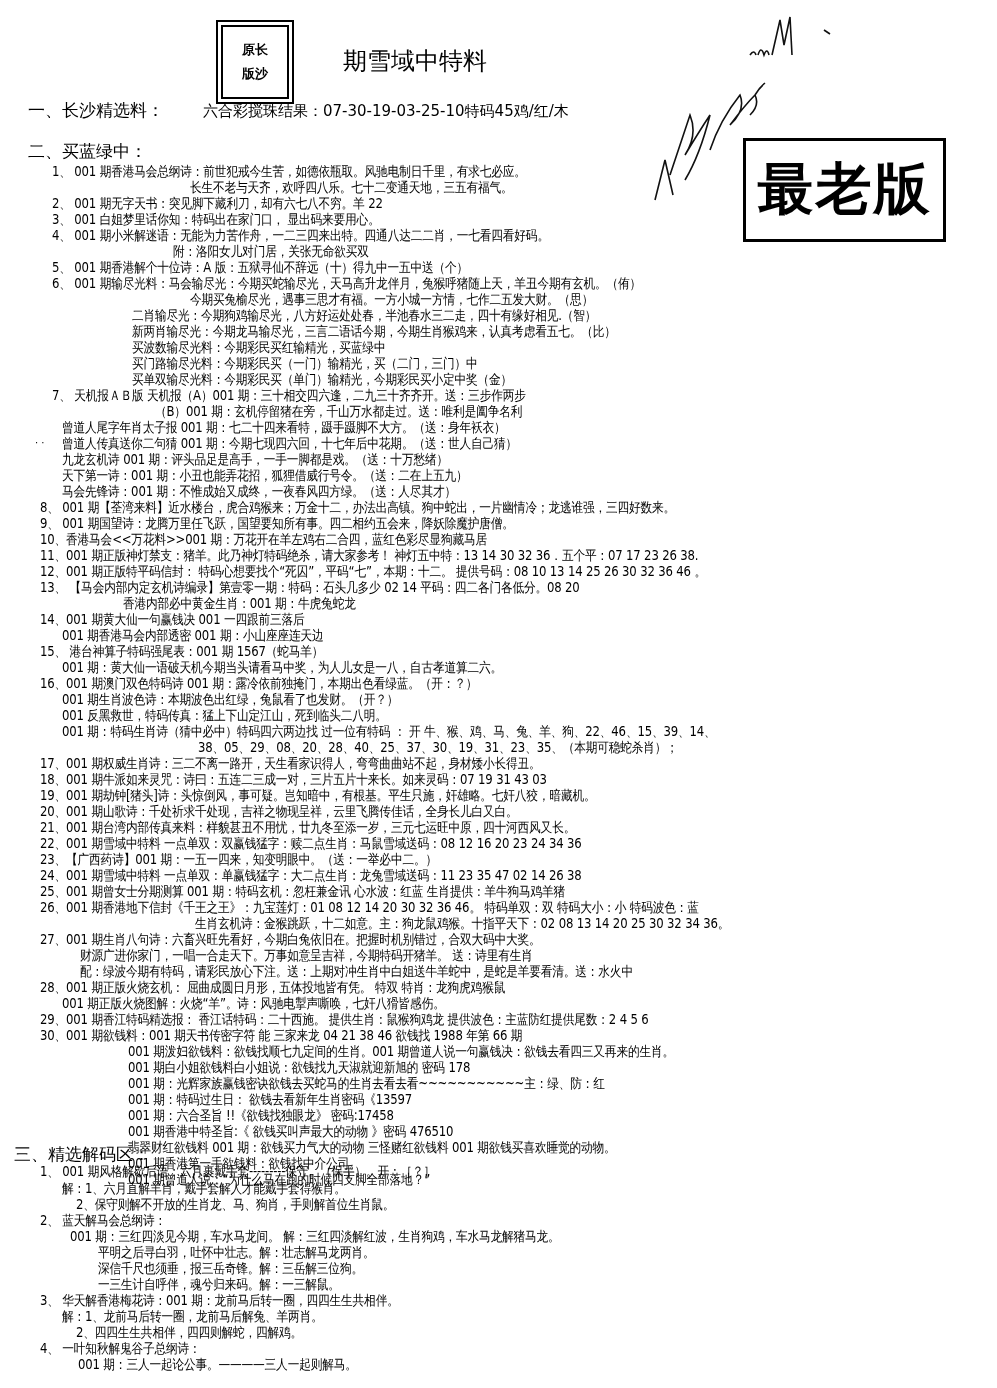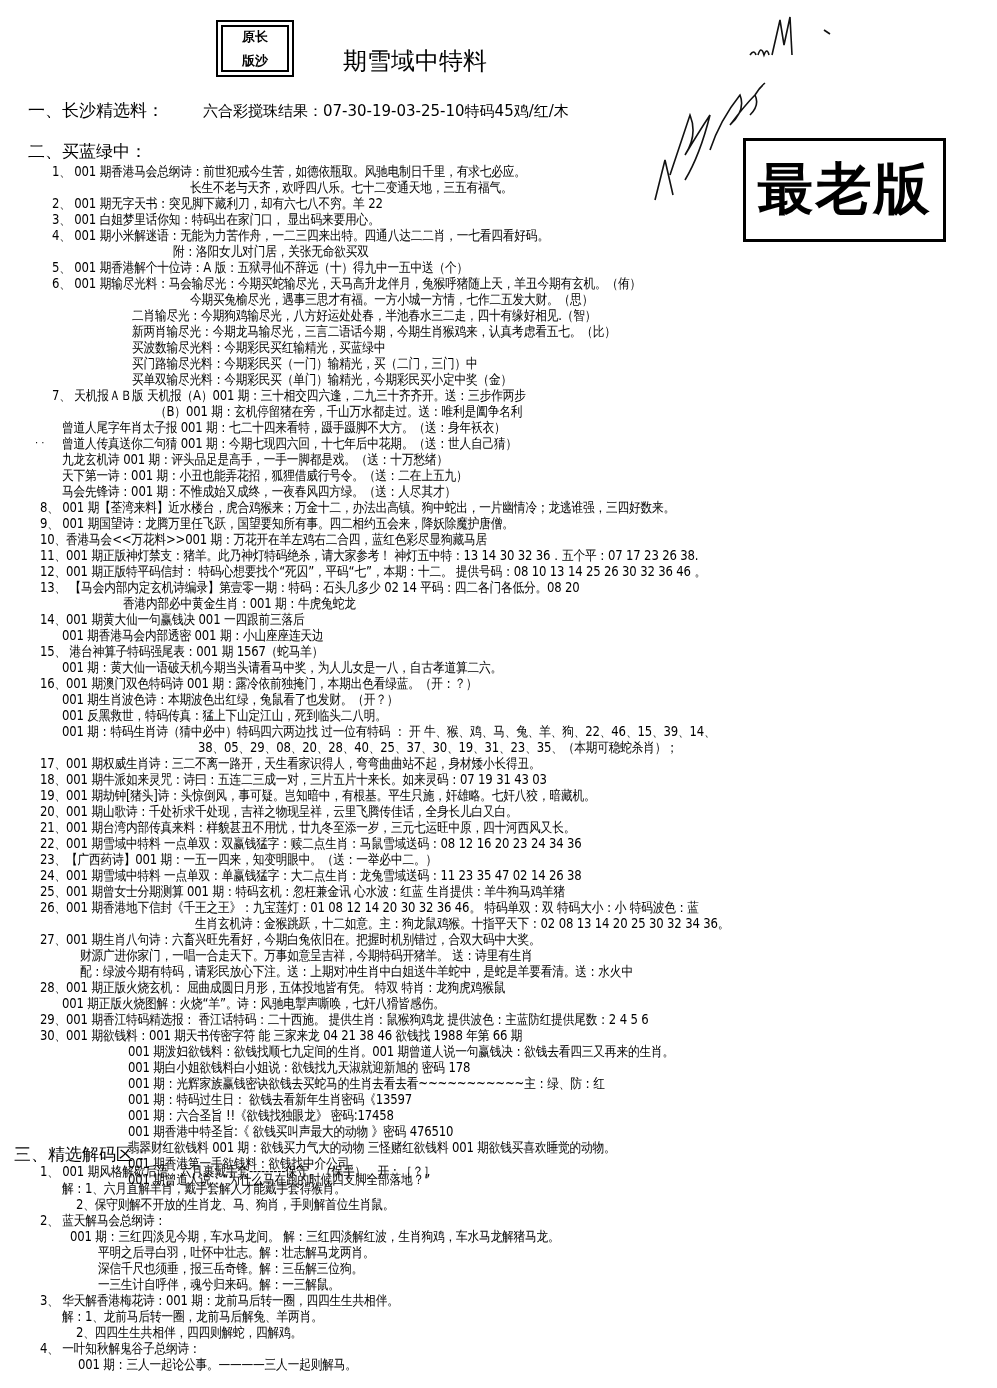--- a/index.html
+++ b/index.html
@@ -1,21 +1,21 @@
 <!DOCTYPE html>
 <html><head>
 <meta charset="utf-8">
 <style>
   html,body{margin:0;padding:0;background:#fff;}
   body{width:997px;height:1388px;position:relative;overflow:hidden;
        font-family:"DejaVu Sans","Liberation Sans",sans-serif;color:#000;}
   .ln{position:absolute;white-space:nowrap;font-size:13.6px;line-height:16px;
       transform:scaleX(0.86);transform-origin:0 0;letter-spacing:-0.2px;}
   .sec{position:absolute;white-space:nowrap;font-size:17px;line-height:20px;}
-  .stamp{position:absolute;left:216px;top:20px;width:78px;width:78px;height:57px;
+  .stamp{position:absolute;left:216px;top:20px;width:78px;width:78px;height:84px;
          border:2px solid #000;box-sizing:border-box;padding:3px;}
   .stamp-inner{width:100%;height:100%;border:2px solid #000;box-sizing:border-box;
          display:flex;flex-direction:column;align-items:center;justify-content:center;
          font-family:"DejaVu Serif",serif;font-size:13px;font-weight:bold;line-height:24px;}
   .title{position:absolute;left:343px;top:46px;font-size:24px;line-height:30px;}
   .result{position:absolute;left:203px;top:101px;font-size:15px;line-height:20px;white-space:nowrap;}
   .badge{position:absolute;left:743px;top:138px;width:203px;height:104px;
          border:3px solid #000;box-sizing:border-box;display:flex;align-items:center;
          justify-content:center;font-size:56px;font-weight:bold;letter-spacing:2px;}
   .sig{position:absolute;left:640px;top:0;width:357px;height:260px;pointer-events:none;}

